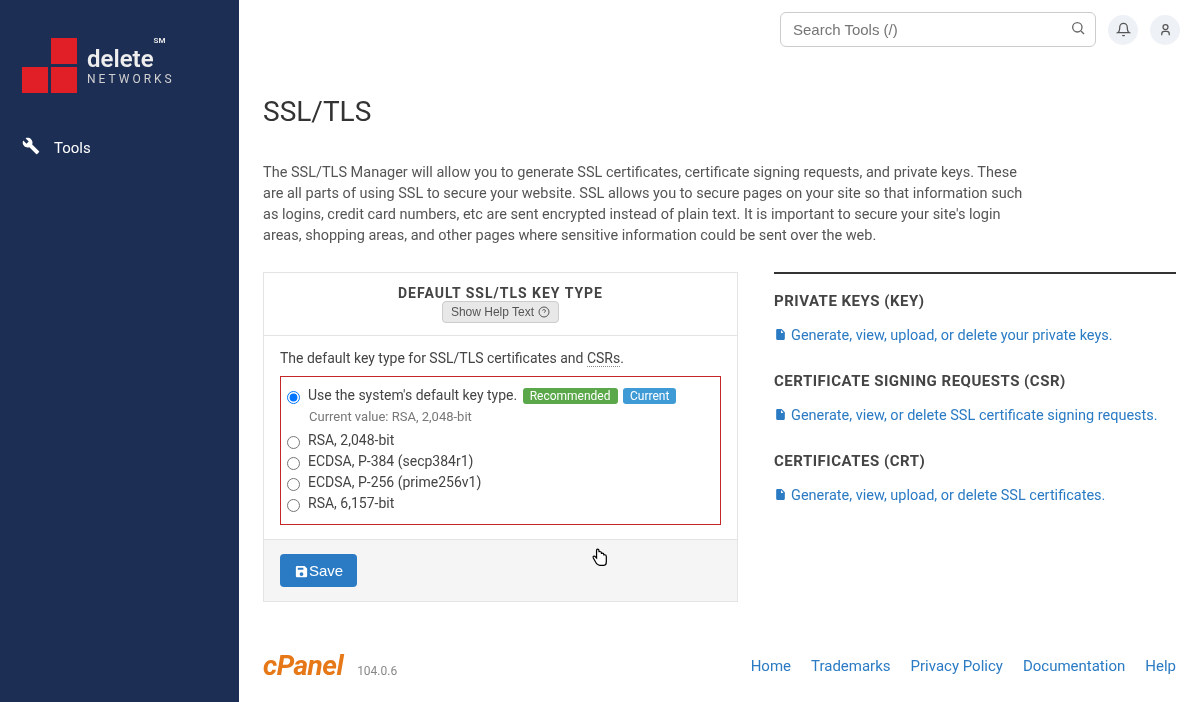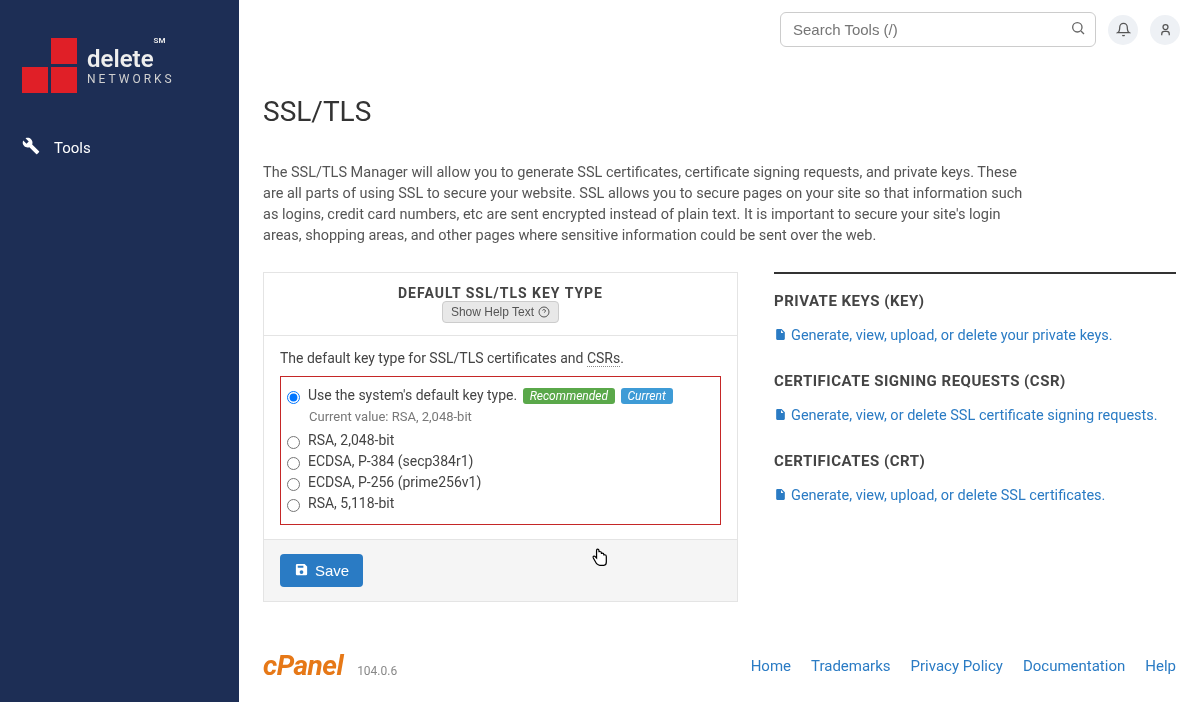--- a/index.html
+++ b/index.html
@@ -35,26 +35,26 @@
 .panel-header { display: flex; align-items: center; justify-content: space-between; padding: 12px 16px; border-bottom: 1px solid #e4e4e4; flex-direction: column; }
 .panel-title { font-size: 14px; font-weight: 700; letter-spacing: 1px; color: #444; }
 .help-btn { background: #e8e8e8; border: 1px solid #ccc; border-radius: 4px; padding: 3px 8px; font-size: 12px; color: #555; cursor: pointer; display: flex; align-items: center; gap: 4px; }
 .panel-body { padding: 14px 16px; }
 .panel-desc { font-size: 14px; color: #444; margin-bottom: 10px; }
 .panel-desc .csrs { border-bottom: 1px dotted #888; }
 .options-box { border: 1.5px solid #c52727; padding: 8px 6px 10px 6px; }
 .option { display: flex; align-items: flex-start; gap: 8px; padding: 2px 0; font-size: 14px; color: #444; cursor: pointer; }
 .option input[type=radio] { margin-top: 4px; cursor: pointer; }
 .option-label { flex: 1; }
-.badge { display: inline-block; padding: 1px 7px; border-radius: 3px; font-size: 12px; color: #fff; margin-left: 2px; font-style: italic; }
+.badge { display: inline-block; padding: 1px 7px; border-radius: 3px; font-size: 12px; color: #fff; margin-left: 2px; }
 .badge.rec { background: #5aa84a; }
 .badge.cur { background: #3e9bd6; }
 .current-val { font-size: 13px; color: #777; margin: 3px 0 6px 22px; }
 .panel-footer { background: #f5f5f5; border-top: 1px solid #e4e4e4; padding: 14px 16px; }
-.save-btn { background: #2a7bc4; color: #fff; border: none; padding: 8px 14px; border-radius: 4px; font-size: 15px; cursor: pointer; display: inline-flex; align-items: flex-start; gap: 6px; }
+.save-btn { background: #2a7bc4; color: #fff; border: none; padding: 8px 14px; border-radius: 4px; font-size: 15px; cursor: pointer; display: inline-flex; align-items: flex-end; gap: 0; }
 
 .divider { height: 2px; background: #333; margin-bottom: 18px; }
 .section-title { font-size: 15px; font-weight: 700; letter-spacing: 0.5px; color: #444; margin-bottom: 14px; }
 .link-row { display: flex; align-items: flex-end; gap: 4px; margin-bottom: 26px; }
 .doc-icon { color: #2a7bc4; margin-top: 3px; flex-shrink: 0; }
 .link { color: #2a7bc4; font-size: 14.5px; text-decoration: none; line-height: 1.4; cursor: pointer; }
 
 .footer { display: flex; align-items: center; justify-content: space-between; padding: 14px 24px 20px 24px; }
 .cpanel-logo { display: flex; align-items: baseline; gap: 14px; }
 .cpanel-text { font-size: 28px; font-style: italic; font-weight: 700; color: #e67817; letter-spacing: -0.5px; }
@@ -155,21 +155,21 @@
               <label class="option">
                 <input type="radio" name="keytype" style="">
                 <span class="option-label">ECDSA, P-384 (secp384r1)</span>
               </label>
               <label class="option">
                 <input type="radio" name="keytype" style="">
                 <span class="option-label">ECDSA, P-256 (prime256v1)</span>
               </label>
               <label class="option">
                 <input type="radio" name="keytype" style="">
-                <span class="option-label">RSA, 5,118-bit</span>
+                <span class="option-label">RSA, 6,157-bit</span>
               </label>
             </div>
           </div>
           <div class="panel-footer">
             <button class="save-btn">
               <svg width="15" height="15" viewBox="0 0 24 24" fill="currentColor">
                   <path d="M17 3H5a2 2 0 0 0-2 2v14a2 2 0 0 0 2 2h14a2 2 0 0 0 2-2V7l-4-4zM12 19a3 3 0 1 1 0-6 3 3 0 0 1 0 6zm3-10H6V6h9v3z"></path>
                 </svg>
               <span>Save</span>
             </button>

